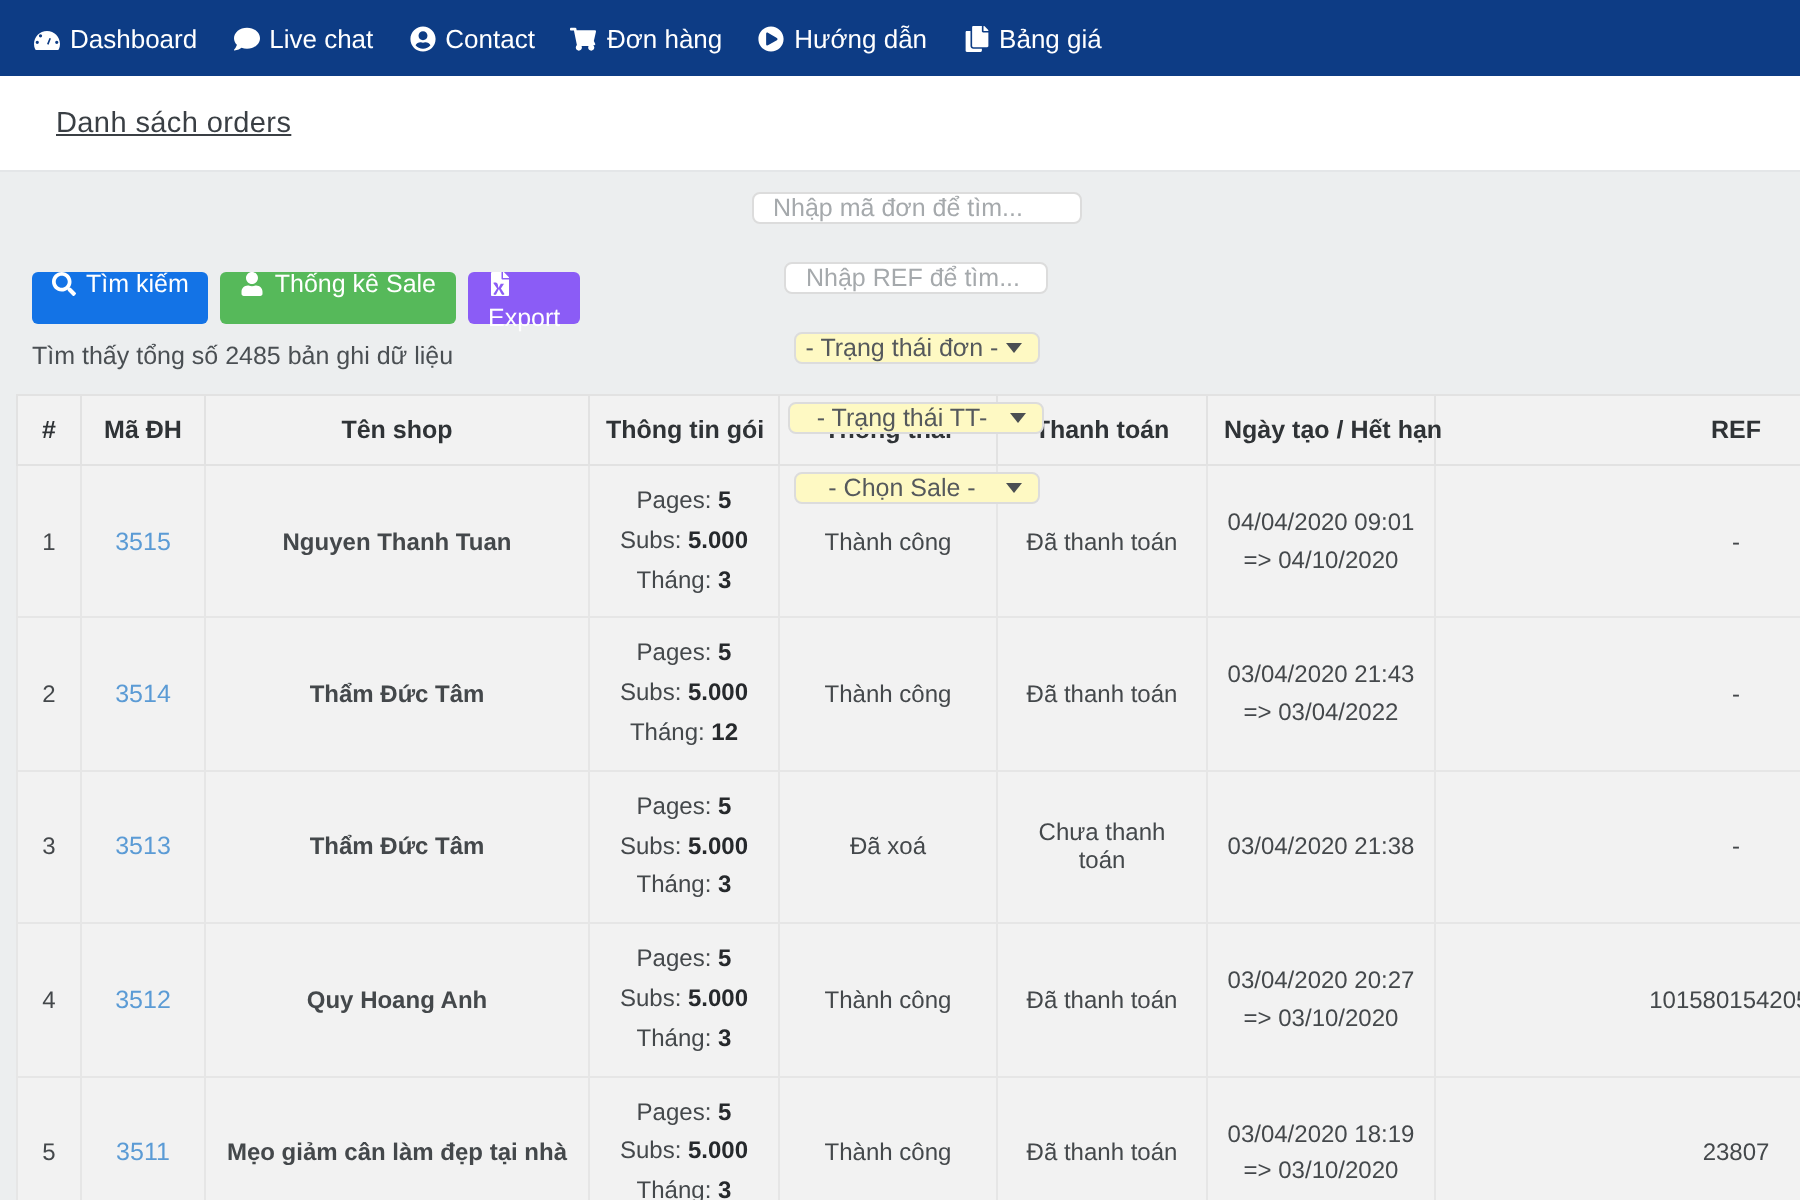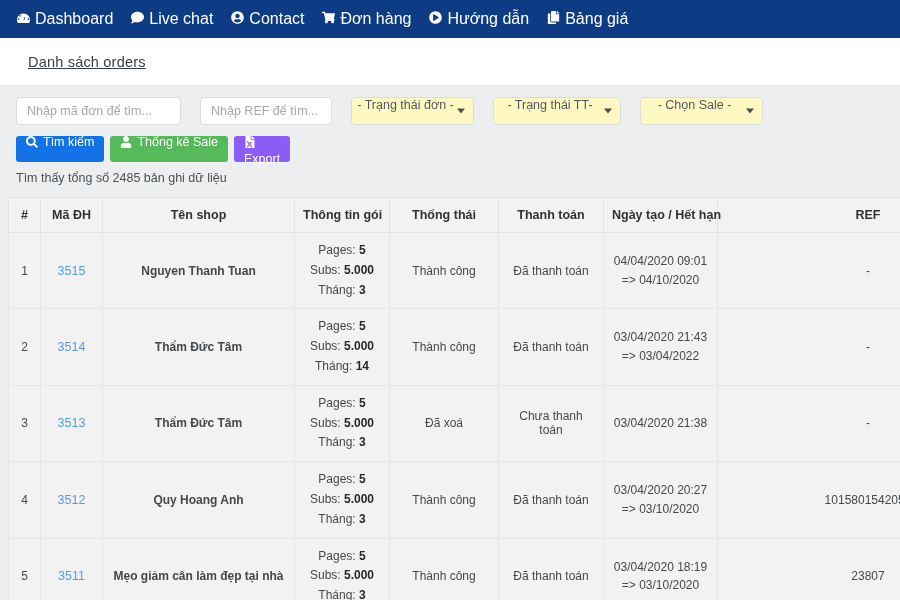--- a/index.html
+++ b/index.html
@@ -17,24 +17,24 @@
     height: 38px;
     background: #0d3c85;
     display: flex;
     align-items: center;
     padding-left: 8px;
     white-space: nowrap;
     overflow: hidden;
   }
   .nav-item {
     display: inline-flex;
-    align-items: flex-start;
+    align-items: flex-end;
     gap: 5px;
     color: #ffffff;
-    font-size: 16px;
+    font-size: 13px;
     padding: 6px 9px;
     text-decoration: none;
     cursor: pointer;
     line-height: 1;
   }
   .nav-ico { display: inline-block; width: 13px; height: 13px; flex: 0 0 13px; }
   .nav-ico svg { display: block; width: 13px; height: 13px; fill: #ffffff; }
 
   
   #title-card {
@@ -55,20 +55,21 @@
 
   
   #filters {
     padding: 10px 0 0 16px;
   }
   .filter-row {
     display: flex;
     align-items: center;
     gap: 19px;
     height: 30px;
+    flex-direction: column;
   }
   .txt-input {
     height: 28px;
     border: 1px solid #dcdcdc;
     border-radius: 4px;
     background: #fff;
     font-size: 12.5px;
     color: #55595c;
     padding: 0 10px;
     font-family: "Liberation Sans", sans-serif;
@@ -372,21 +373,21 @@
           </td>
           <td class="cell-ref">-</td>
         </tr>
         <tr class="row-h">
           <td class="cell-idx">2</td>
           <td class="cell-ma"><a>3514</a></td>
           <td class="cell-shop">Thẩm Đức Tâm</td>
           <td class="cell-goi">
             <div><span>Pages:</span> <b>5</b></div>
             <div><span>Subs:</span> <b>5.000</b></div>
-            <div><span>Tháng:</span> <b>14</b></div>
+            <div><span>Tháng:</span> <b>12</b></div>
           </td>
           <td class="cell-status">Thành công</td>
           <td class="cell-pay">Đã thanh toán</td>
           <td class="cell-date">
             <div>03/04/2020 21:43</div>
             <div>=&gt; 03/04/2022</div>
           </td>
           <td class="cell-ref">-</td>
         </tr>
         <tr class="row-h">

